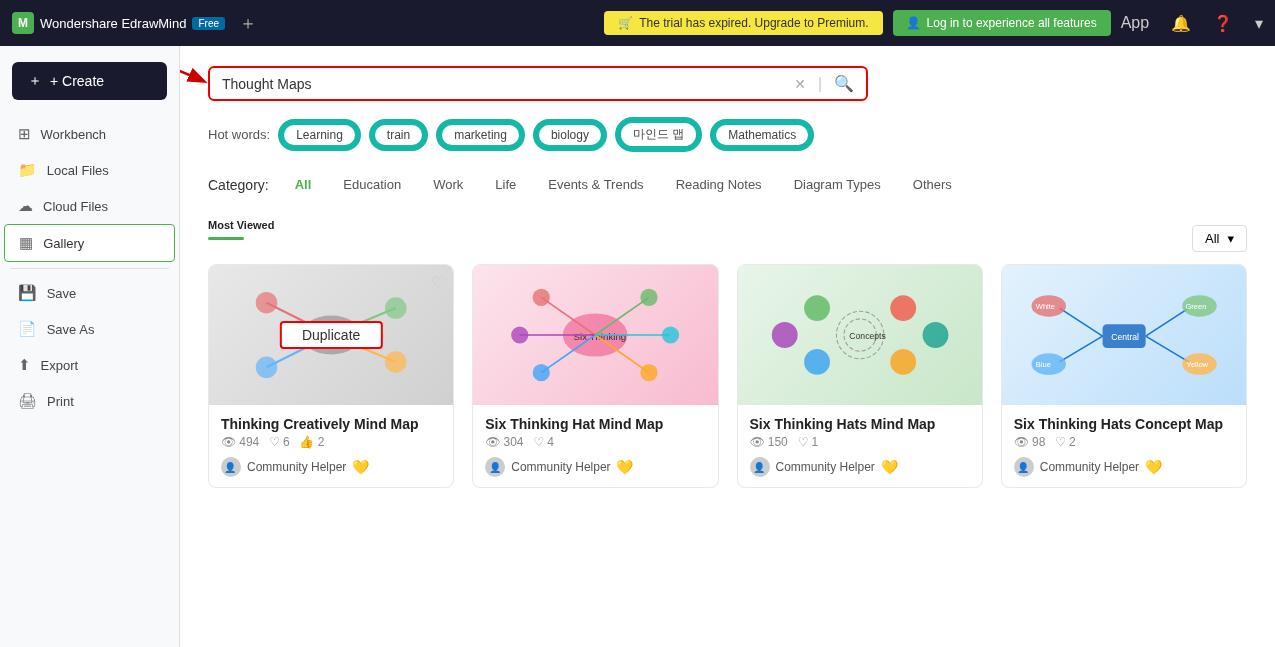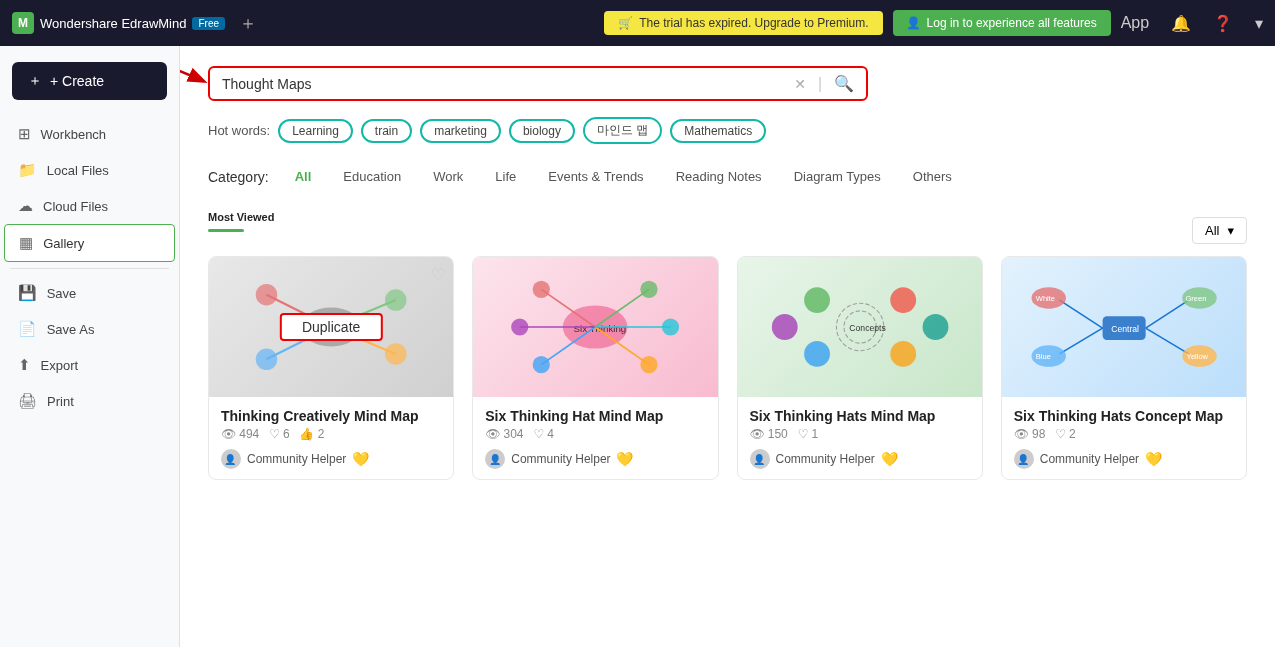--- a/index.html
+++ b/index.html
@@ -172,21 +172,21 @@
     
     .hotwords {
       display: flex;
       align-items: center;
       gap: 8px;
       margin-bottom: 20px;
       flex-wrap: wrap;
     }
     .hotwords-label { font-size: 13px; color: #555; }
     .hotword-chip {
-      border: 2px solid #14b8a6;
+      border: 6px solid #14b8a6;
       border-radius: 20px;
       padding: 3px 12px;
       font-size: 12px;
       color: #444;
       cursor: pointer;
       background: white;
     }
 
     
     .category-row {

